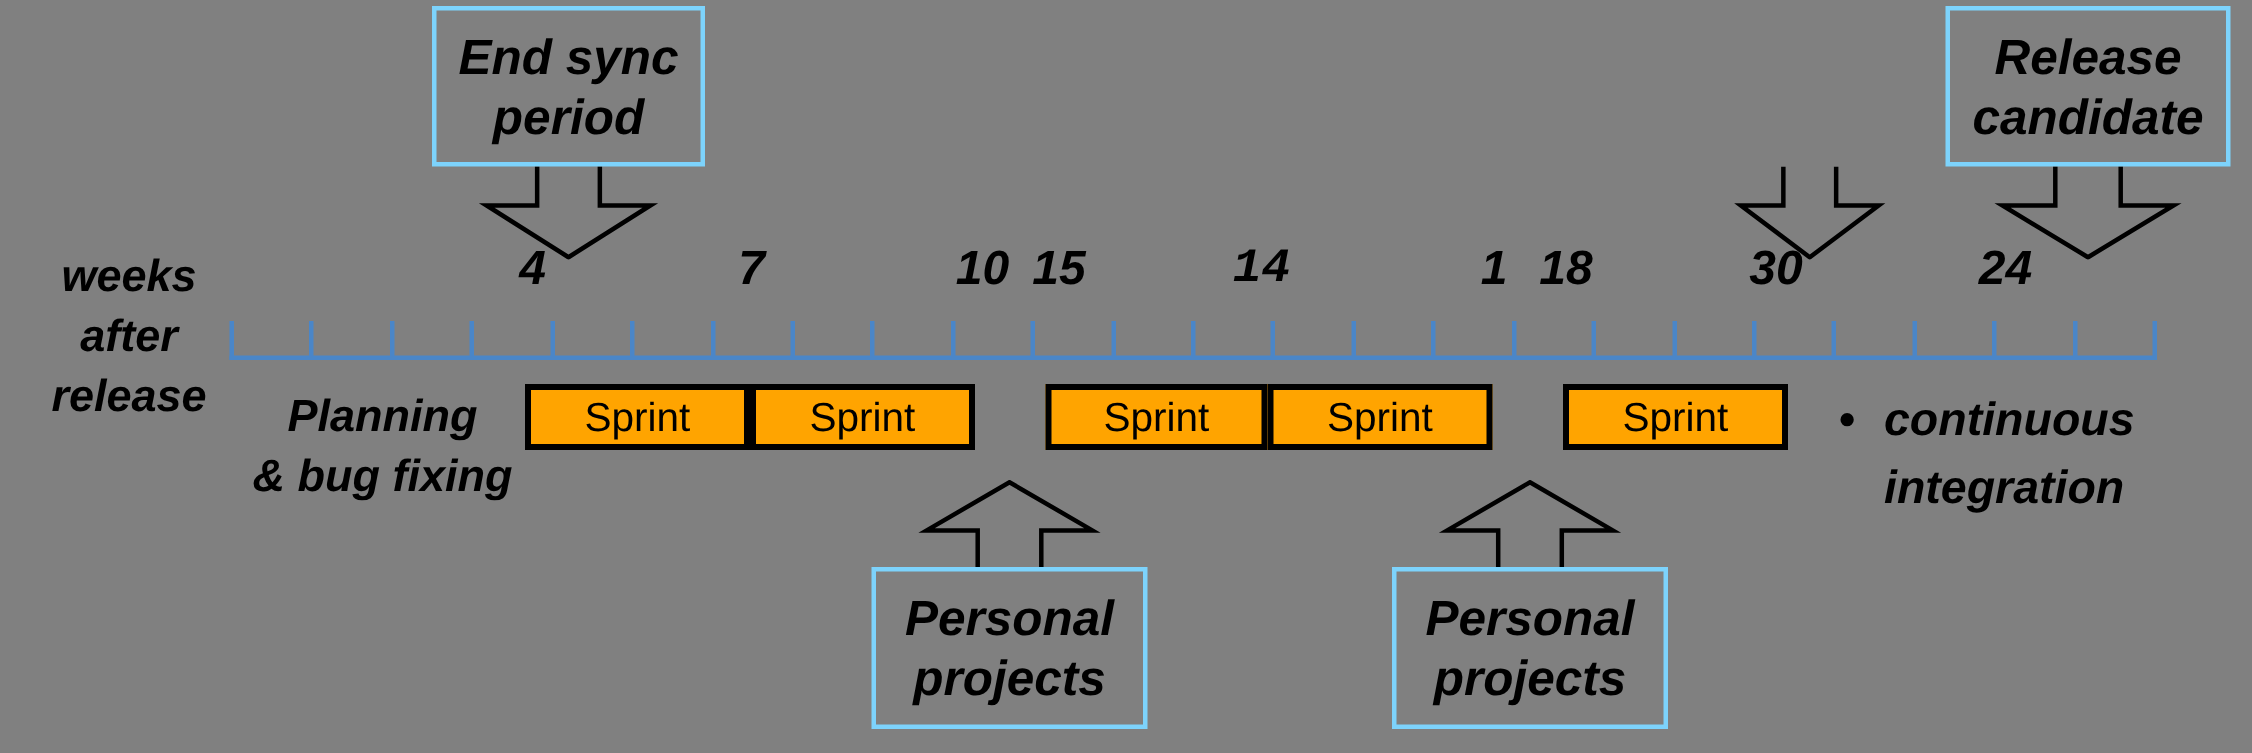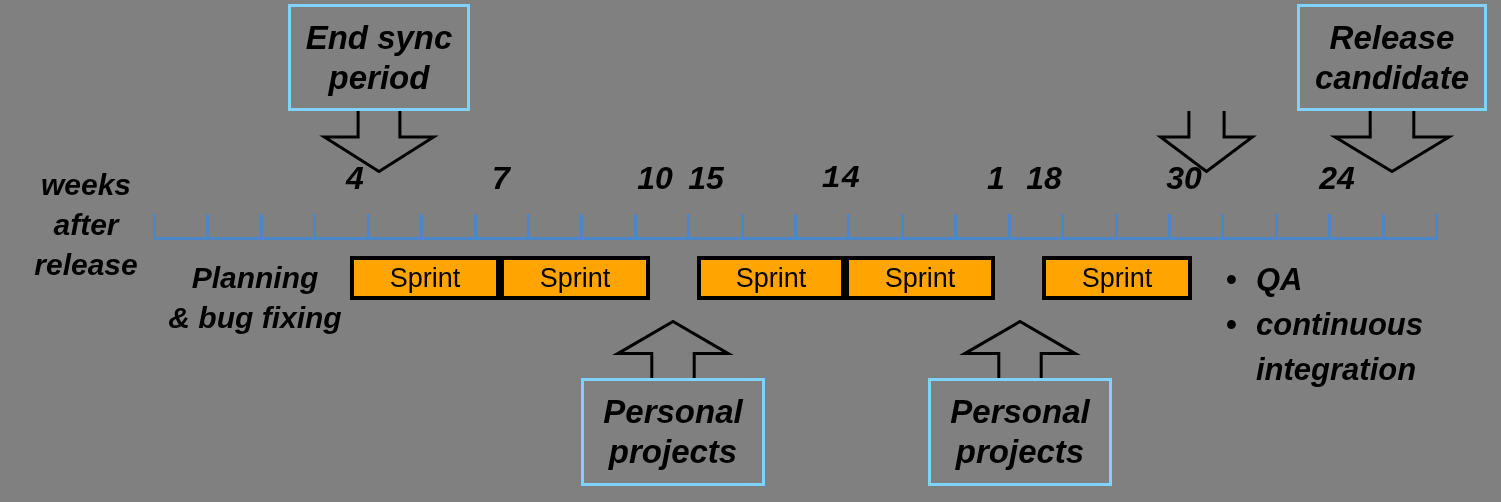--- a/index.html
+++ b/index.html
@@ -261,19 +261,18 @@
             <polyline points="70.8,58.0 70.8,33.6 36.8,33.6 92.0,1.5 147.2,33.6 113.2,33.6 113.2,58.0" fill="none" stroke="#000" stroke-width="3" stroke-linejoin="miter" vector-effect="non-scaling-stroke"></polyline>
           </svg>
         </div>
         <div class="callout-box" style="top: 58px; height: 108px;">Personal
 projects</div>
       </div>
     </div>
 
   <div id="bullets">
     <ul>
-        <li>QA</li>
         <li>continuous
 integration</li>
       </ul>
   </div>
 
 </div>
 
 </body></html>

